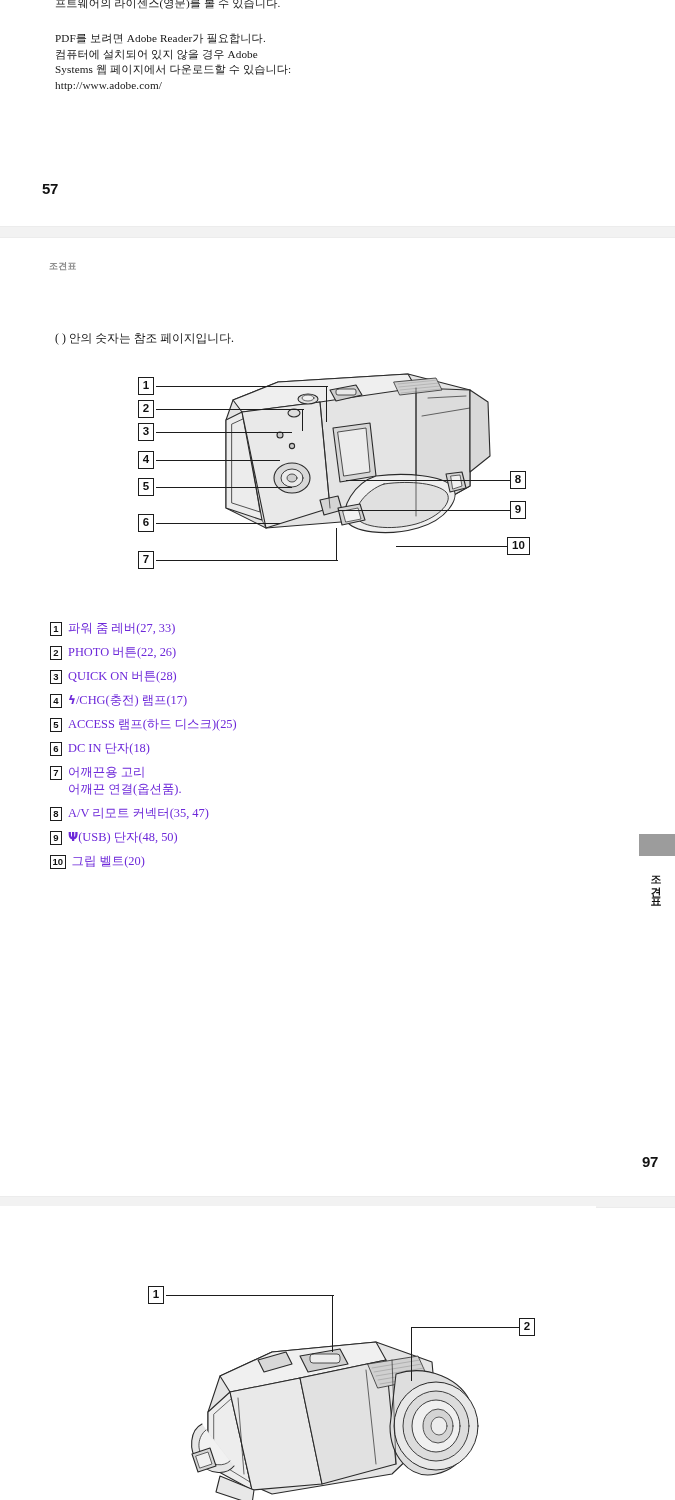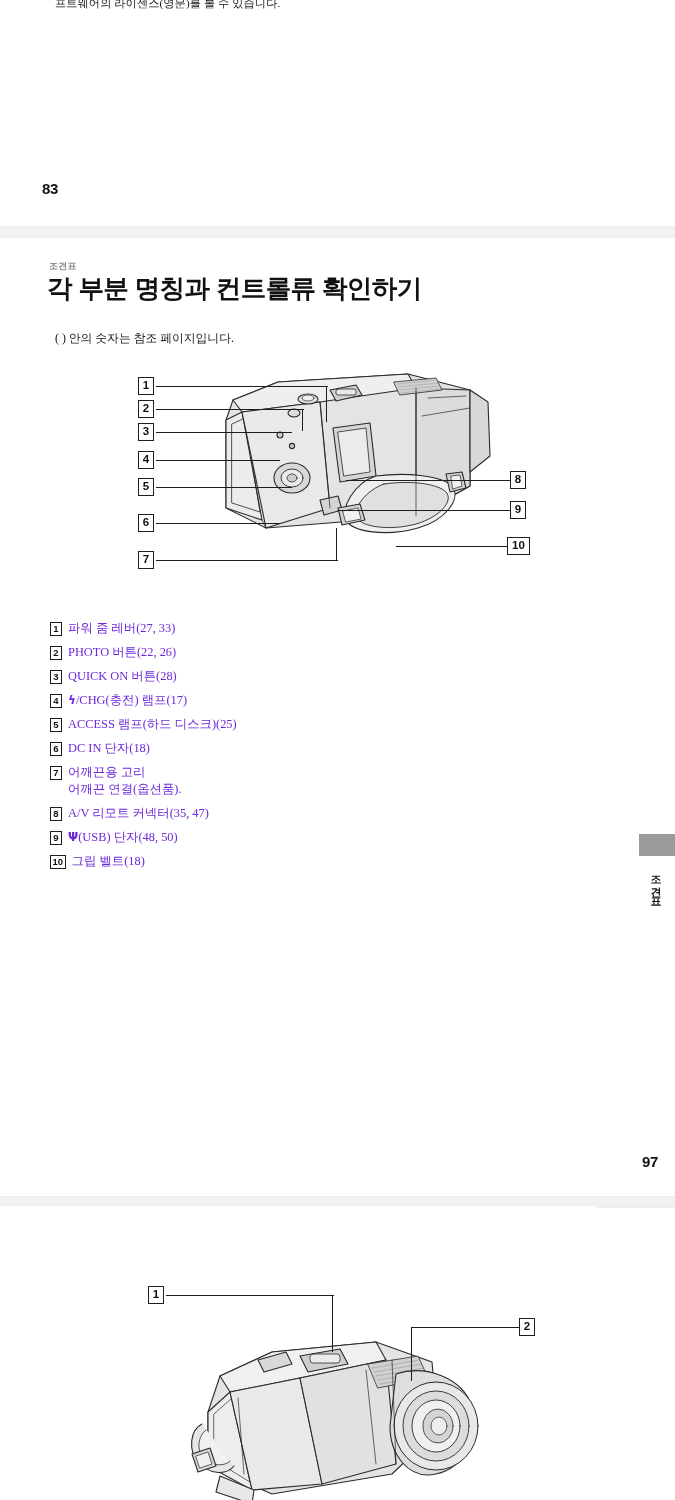--- a/index.html
+++ b/index.html
@@ -177,31 +177,34 @@
   }
   .illus svg { display: block; }
 </style>
 </head>
 <body>
 
 <div class="page" style="top:0;height:228px;">
 
   <div class="body-text" style="left:55px;top:-4px;width:320px;">프트웨어의 라이센스(영문)를 볼 수 있습니다.</div>
 
-
-  <div class="page-num" style="left:42px;top:180px;">83</div>
+  <div class="body-text" style="left:55px;top:31px;width:340px;">PDF를 보려면 Adobe Reader가 필요합니다.
+컴퓨터에 설치되어 있지 않을 경우 Adobe
+Systems 웹 페이지에서 다운로드할 수 있습니다:
+http://www.adobe.com/</div>
+
+  <div class="page-num" style="left:42px;top:180px;">57</div>
 </div>
 
 <div class="page-gap" style="top:226px;"></div>
 
 <div class="page" style="top:238px;height:960px;">
 
   <div class="eyebrow" style="left:49px;top:22px;">조견표</div>
 
-  <h1 class="section-title" style="left:47px;top:33px;margin:0;">각 부분 명칭과 컨트롤류 확인하기</h1>
 
   <div class="note-line" style="left:55px;top:93px;">( ) 안의 숫자는 참조 페이지입니다.</div>
 
   <div class="illus" style="left:170px;top:130px;width:340px;height:200px;">
     <svg width="340" height="200" viewBox="0 0 340 200" xmlns="http://www.w3.org/2000/svg">
       <g fill="#e4e4e4" stroke="#2a2a2a" stroke-width="1.1" stroke-linejoin="round" stroke-linecap="round">
 
         <path d="M56,52 L63,32 L108,14 L238,6 L300,22 L300,118 L246,148 L96,160 L56,140 Z"></path>
 
         <path d="M63,32 L108,14 L238,6 L246,20 L150,34 L72,44 Z" fill="#efefef"></path>
@@ -342,21 +345,21 @@
       <span class="legend-text">A/V 리모트 커넥터(35, 47)</span>
     </div>
 
     <div class="legend-row">
       <span class="legend-badge">9</span>
       <span class="legend-text"><span class="sym">Ψ</span><span>(USB) 단자(48, 50)</span></span>
     </div>
 
     <div class="legend-row">
       <span class="legend-badge">10</span>
-      <span class="legend-text">그립 벨트(18)</span>
+      <span class="legend-text">그립 벨트(20)</span>
     </div>
 
   </div>
 
   <div class="thumb-tab" style="left:639px;top:596px;"></div>
   <div class="thumb-tab-label" style="left:650px;top:630px;">조견표</div>
 
   <div class="page-num" style="left:620px;top:915px;margin-left:22px;">97</div>
 </div>
 

